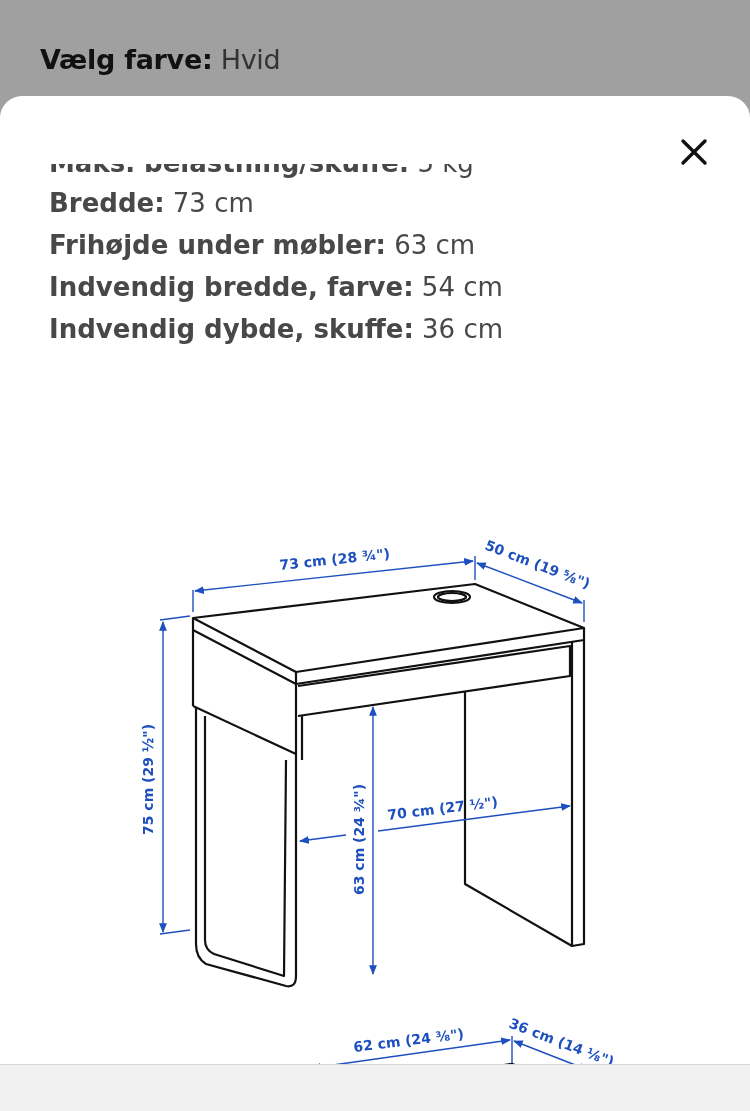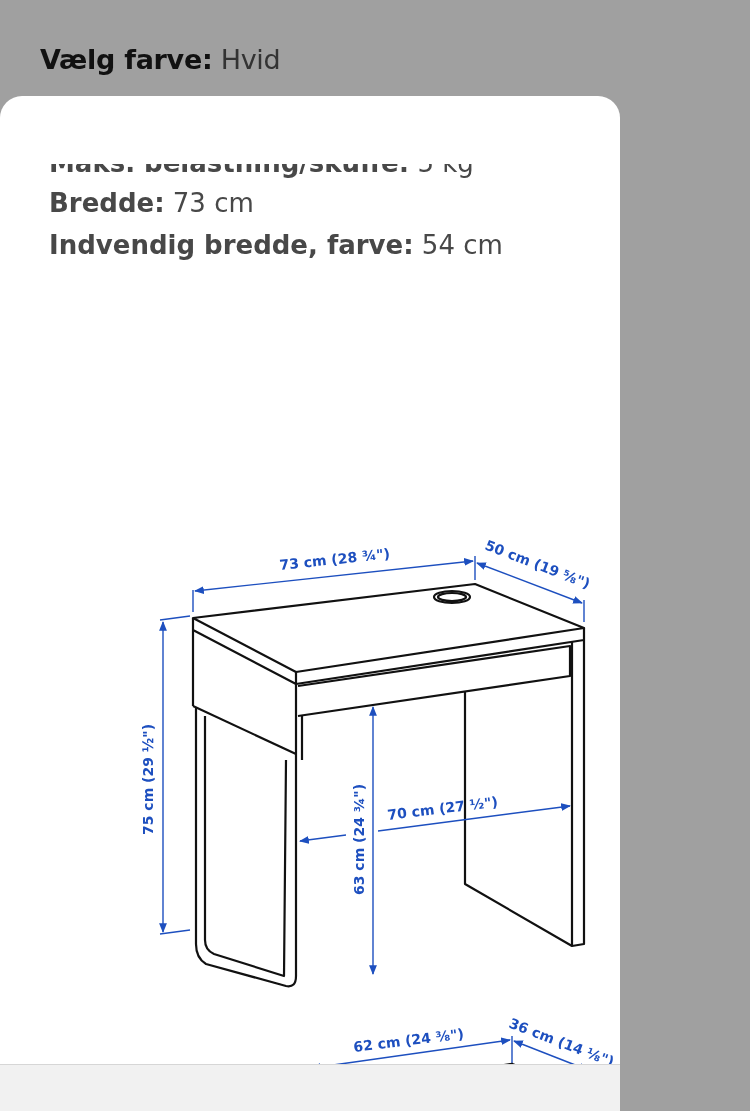--- a/index.html
+++ b/index.html
@@ -9,21 +9,21 @@
     font-family:"DejaVu Sans", "Liberation Sans", sans-serif;
   }
   .bg-header {
     position:absolute; left:40px; top:44px; font-size:27px; color:#111;
     letter-spacing:-0.3px;
     text-align:center;
   }
   .bg-header b { font-weight:bold; }
   .bg-header .val { color:#333; font-weight:normal; }
   .sheet {
-    position:absolute; left:0; top:96px; width:620px; height:1015px;
+    position:absolute; left:0; top:96px; width:750px; height:1015px;
     background:#fff; border-radius:22px 22px 0 0; overflow:hidden;
   }
   .close-btn {
     position:absolute; left:676px; top:38px; width:36px; height:36px;
     cursor:pointer;
   }
   .specs {
     position:absolute; left:49px; top:86px; width:650px;
     font-size:26px; color:#484848; line-height:42px;
   }
@@ -57,22 +57,30 @@
   <div class="specs">
     <div class="spec-row cut">
       <span class="label">Maks. belastning/skuffe:</span>
       <span>5 kg</span>
     </div>
     <div class="spec-row">
       <span class="label">Bredde:</span>
       <span>73 cm</span>
     </div>
     <div class="spec-row">
+      <span class="label">Frihøjde under møbler:</span>
+      <span>63 cm</span>
+    </div>
+    <div class="spec-row">
       <span class="label">Indvendig bredde, farve:</span>
       <span>54 cm</span>
+    </div>
+    <div class="spec-row">
+      <span class="label">Indvendig dybde, skuffe:</span>
+      <span>36 cm</span>
     </div>
   </div>
 
   <svg class="diagram" viewBox="100 526 600 585" width="600" height="585">
     <defs>
       <marker id="arr" viewBox="0 0 10 10" refX="9" refY="5" markerWidth="7" markerHeight="7" orient="auto-start-reverse">
         <path d="M0 1 L10 5 L0 9 z" fill="#1d4fbf"></path>
       </marker>
     </defs>
 

